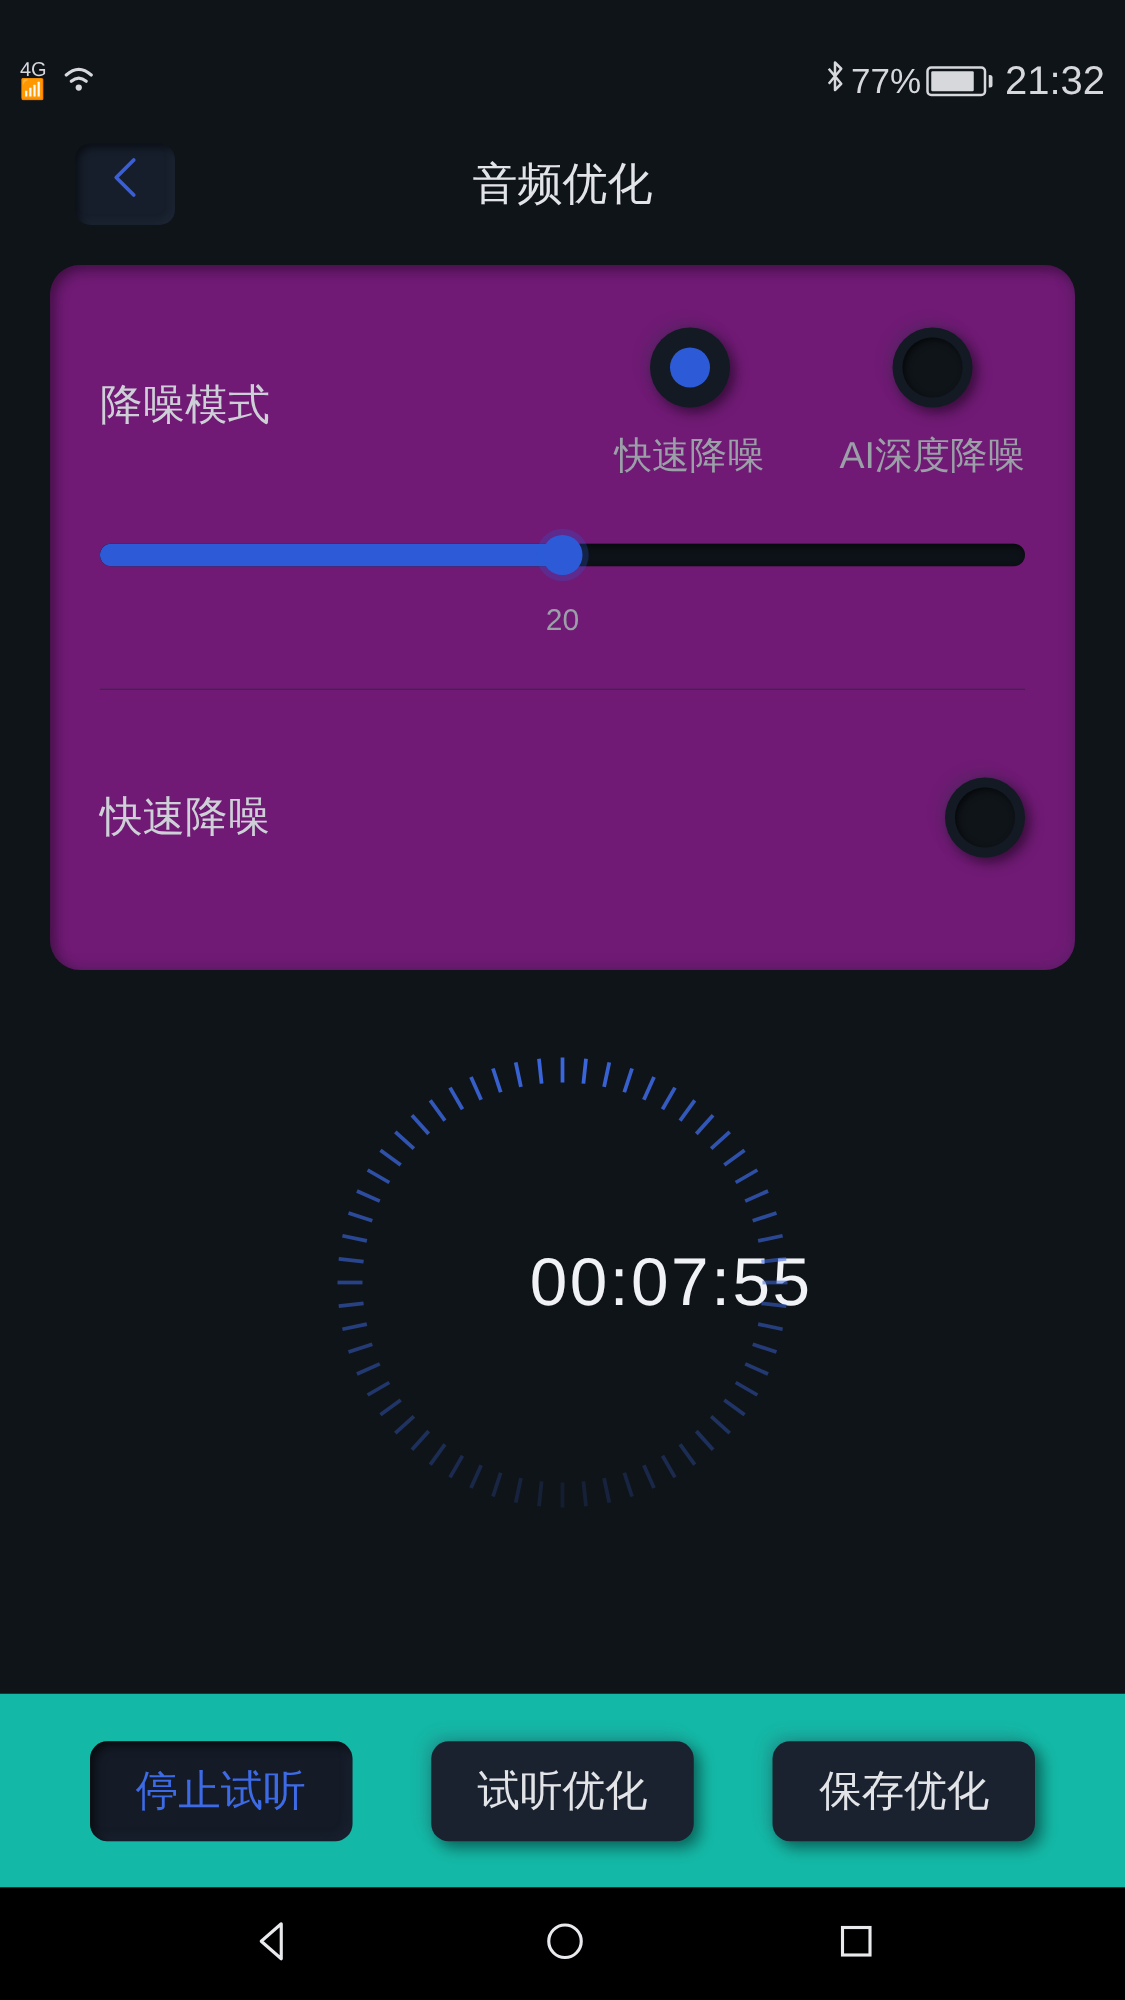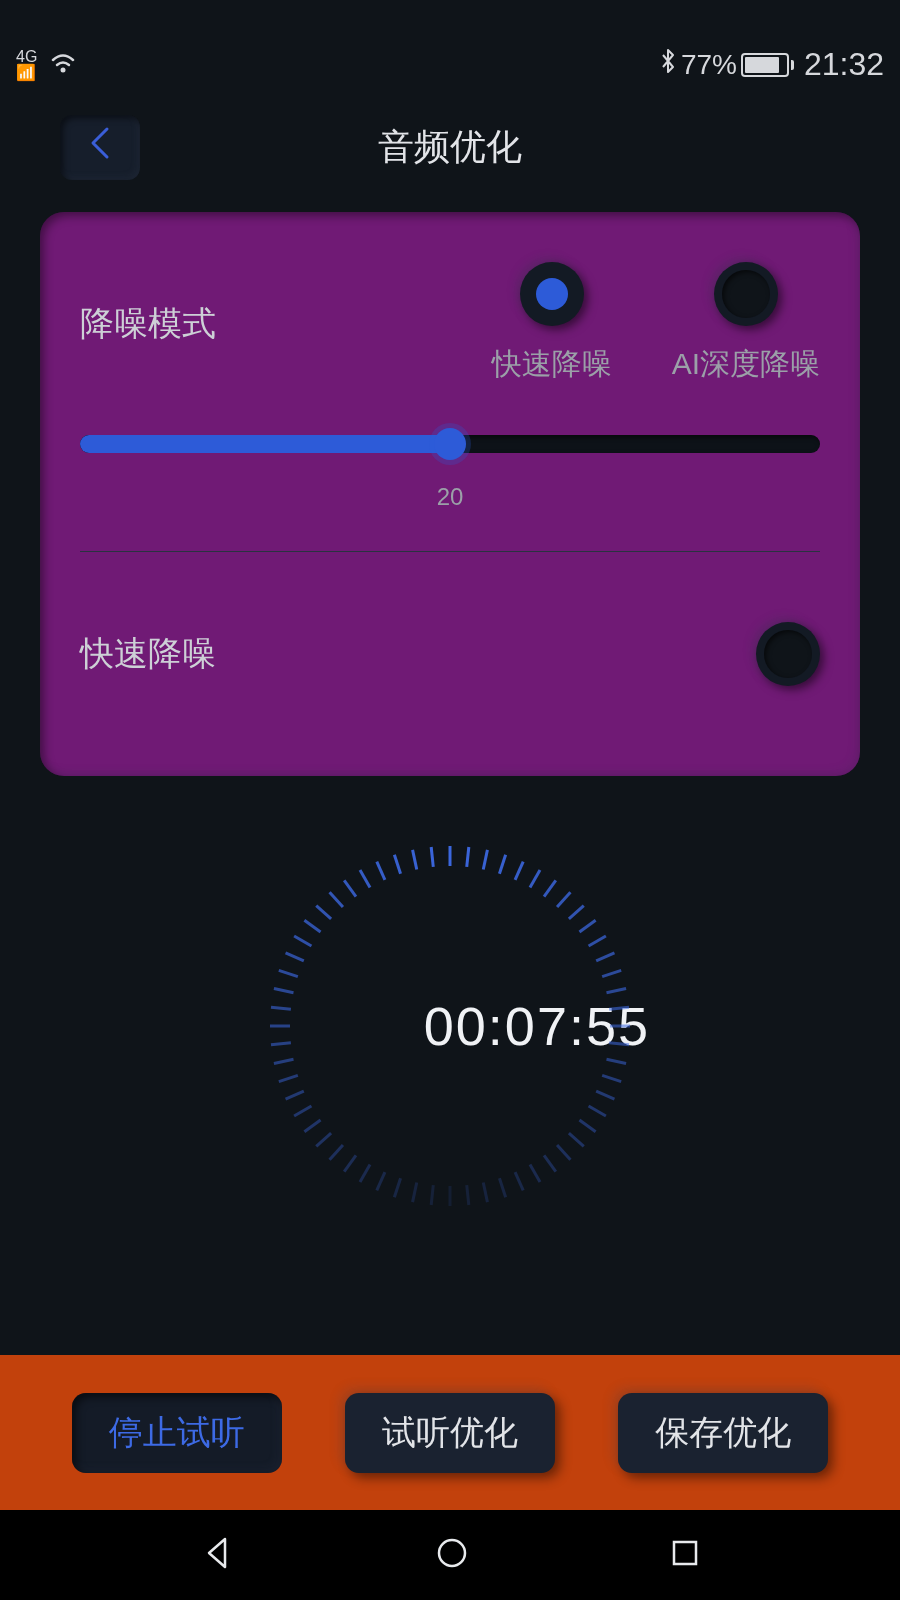--- a/index.html
+++ b/index.html
@@ -219,21 +219,21 @@
       color: #f0f2f5;
       font-weight: 400;
       letter-spacing: 2px;
     }
     .bottom-toolbar {
       position: absolute;
       bottom: 90px;
       left: 0;
       right: 0;
       height: 155px;
-      background: #c2410c;
+      background: #14b8a6;
       display: flex;
       align-items: center;
       justify-content: space-around;
       padding: 0 40px;
     }
     .action-button {
       width: 210px;
       height: 80px;
       border-radius: 14px;
       display: flex;

